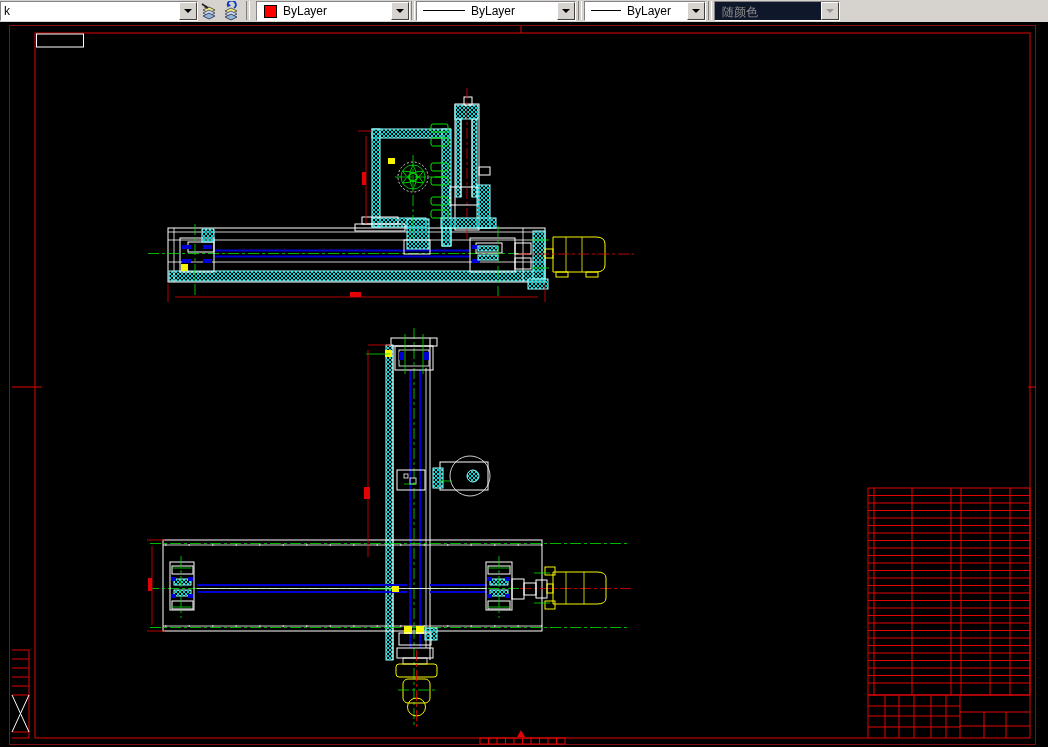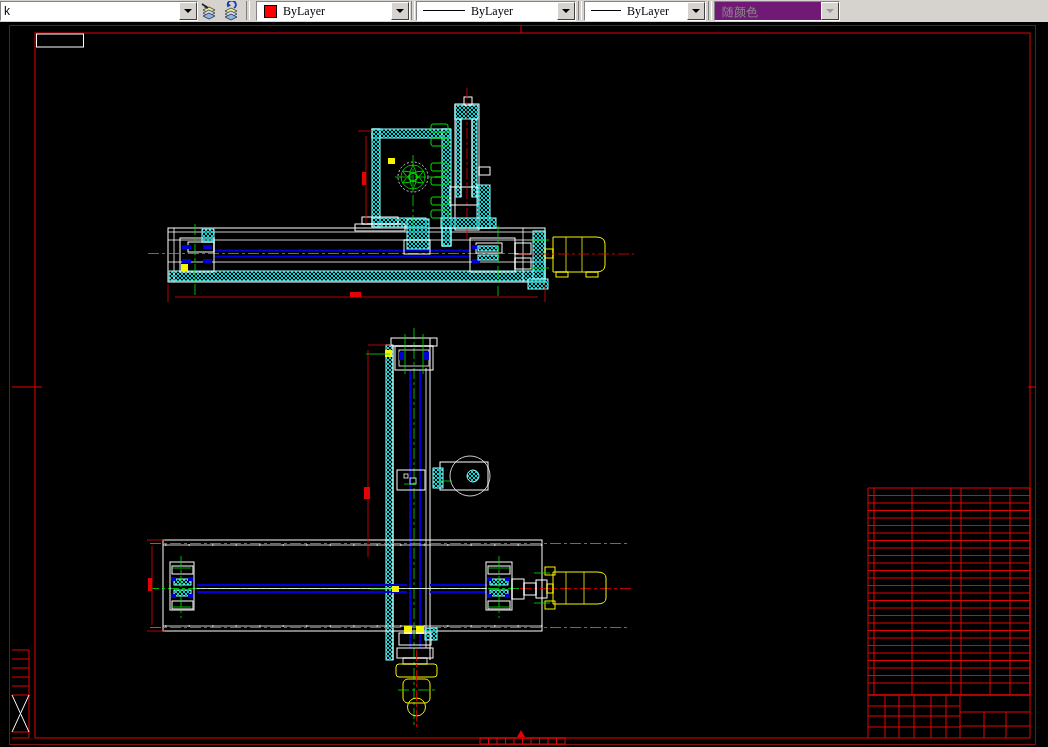--- a/index.html
+++ b/index.html
@@ -4,26 +4,26 @@
 <style>
   html,body{margin:0;padding:0;background:#000;}
   #app{position:relative;width:1048px;height:747px;background:#000;overflow:hidden;
        font-family:"Liberation Sans",sans-serif;}
   
   #toolbar{position:absolute;top:0;left:0;width:1048px;height:22px;background:#d6d3ce;
            border-bottom:1px solid #7b7b7b;}
   .combo{position:absolute;top:1px;height:18px;background:#fff;
          border:1px solid;border-color:#848284 #fff #fff #848284;}
   .combo .txt{position:absolute;left:3px;top:2px;font-size:12px;color:#000;
-              font-family:Liberation Serif, serif;white-space:nowrap;}
+              font-family:Liberation Sans, sans-serif;white-space:nowrap;}
   .combo .arrow{position:absolute;right:0;top:0;width:16px;height:16px;background:#d6d3ce;
                 border:1px solid;border-color:#fff #404040 #404040 #fff;}
   .combo .arrow i{position:absolute;left:4px;top:6px;width:0;height:0;
                   border:4px solid transparent;border-top-color:#000;}
-  .combo.disabled{background:#701a75;}
+  .combo.disabled{background:#0f172a;}
   .combo.disabled .txt{color:#8d8d8d;font-family:"Liberation Sans",sans-serif;}
   .combo.disabled .arrow i{border-top-color:#9a9a9a;}
   .swatch{position:absolute;left:7px;top:3px;width:11px;height:11px;background:#f00;
           border:1px solid #000;}
   .ltglyph{position:absolute;left:6px;top:8px;height:1px;background:#000;}
   .sep{position:absolute;top:1px;width:2px;height:19px;
        border-left:1px solid #808080;border-right:1px solid #fff;}
   .tbtn{position:absolute;top:1px;width:20px;height:20px;}
   
   #canvas{position:absolute;top:22px;left:0;width:1048px;height:725px;background:#000;}

